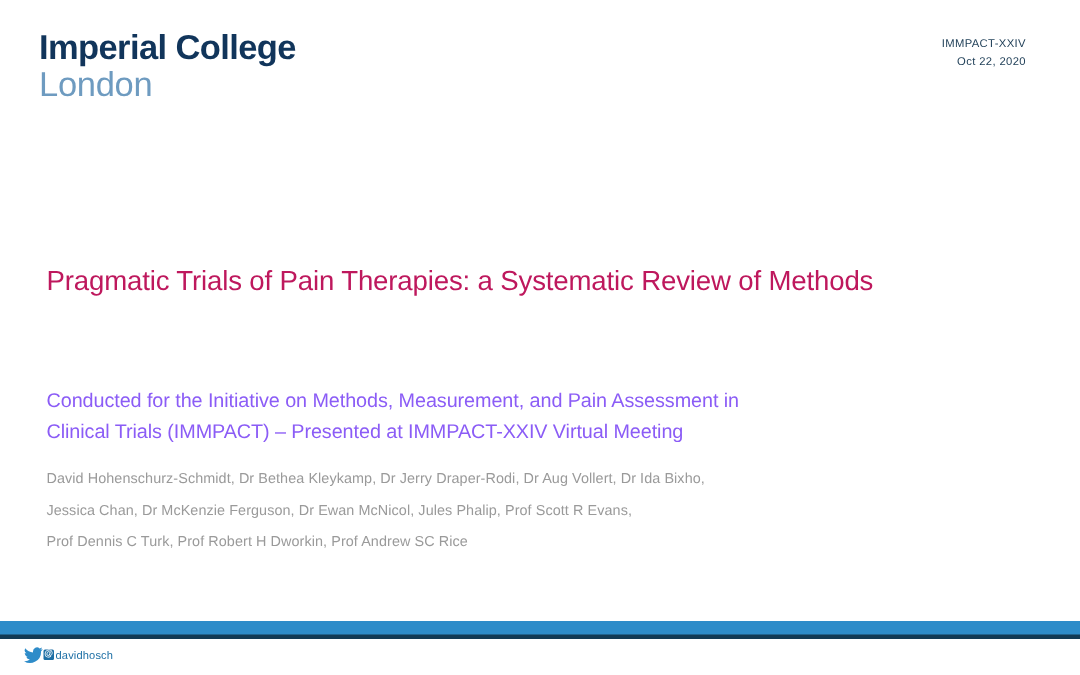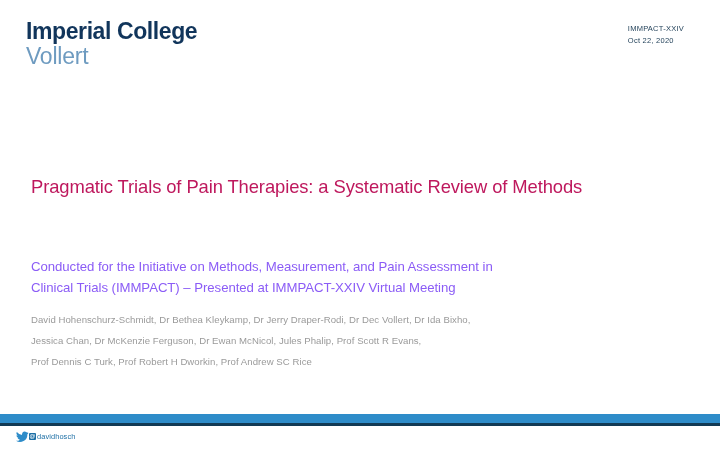--- a/index.html
+++ b/index.html
@@ -44,20 +44,21 @@
     letter-spacing: -0.2px;
     color: #6E9BC0;
     margin-top: 2px;
   }
 
   
   .meta {
     position: absolute;
     right: 36px;
     top: 23px;
+    text-align: right;
     color: #1C3C55;
     font-size: 7.5px;
     line-height: 1.55;
     letter-spacing: 0.25px;
   }
   .meta div { white-space: nowrap; }
 
   
   .title {
     position: absolute;
@@ -151,37 +152,37 @@
     font-weight: bold;
   }
 </style>
 </head>
 <body>
 
 <div id="slide">
 
   <div class="logo">
     <span class="logo-line1">Imperial College</span>
-    <span class="logo-line2">Vollert</span>
+    <span class="logo-line2">London</span>
   </div>
 
   <div class="meta">
     <div>IMMPACT-XXIV</div>
     <div>Oct 22, 2020</div>
   </div>
 
   <div class="title">Pragmatic Trials of Pain Therapies: a Systematic Review of Methods</div>
 
   <div class="subtitle">
     <div>Conducted for the Initiative on Methods, Measurement, and Pain Assessment in</div>
     <div>Clinical Trials (IMMPACT) – Presented at IMMPACT-XXIV Virtual Meeting</div>
   </div>
 
   <div class="authors">
-    <div>David Hohenschurz-Schmidt, Dr Bethea Kleykamp, Dr Jerry Draper-Rodi, Dr Dec Vollert, Dr Ida Bixho,</div>
+    <div>David Hohenschurz-Schmidt, Dr Bethea Kleykamp, Dr Jerry Draper-Rodi, Dr Aug Vollert, Dr Ida Bixho,</div>
     <div>Jessica Chan, Dr McKenzie Ferguson, Dr Ewan McNicol, Jules Phalip, Prof Scott R Evans,</div>
     <div>Prof Dennis C Turk, Prof Robert H Dworkin, Prof Andrew SC Rice</div>
   </div>
 
   <div class="footer-bar"></div>
   <div class="footer-bar-shade"></div>
 
   <div class="handle">
     <span>
       <svg class="bird-icon" viewBox="0 0 24 24" aria-hidden="true">

